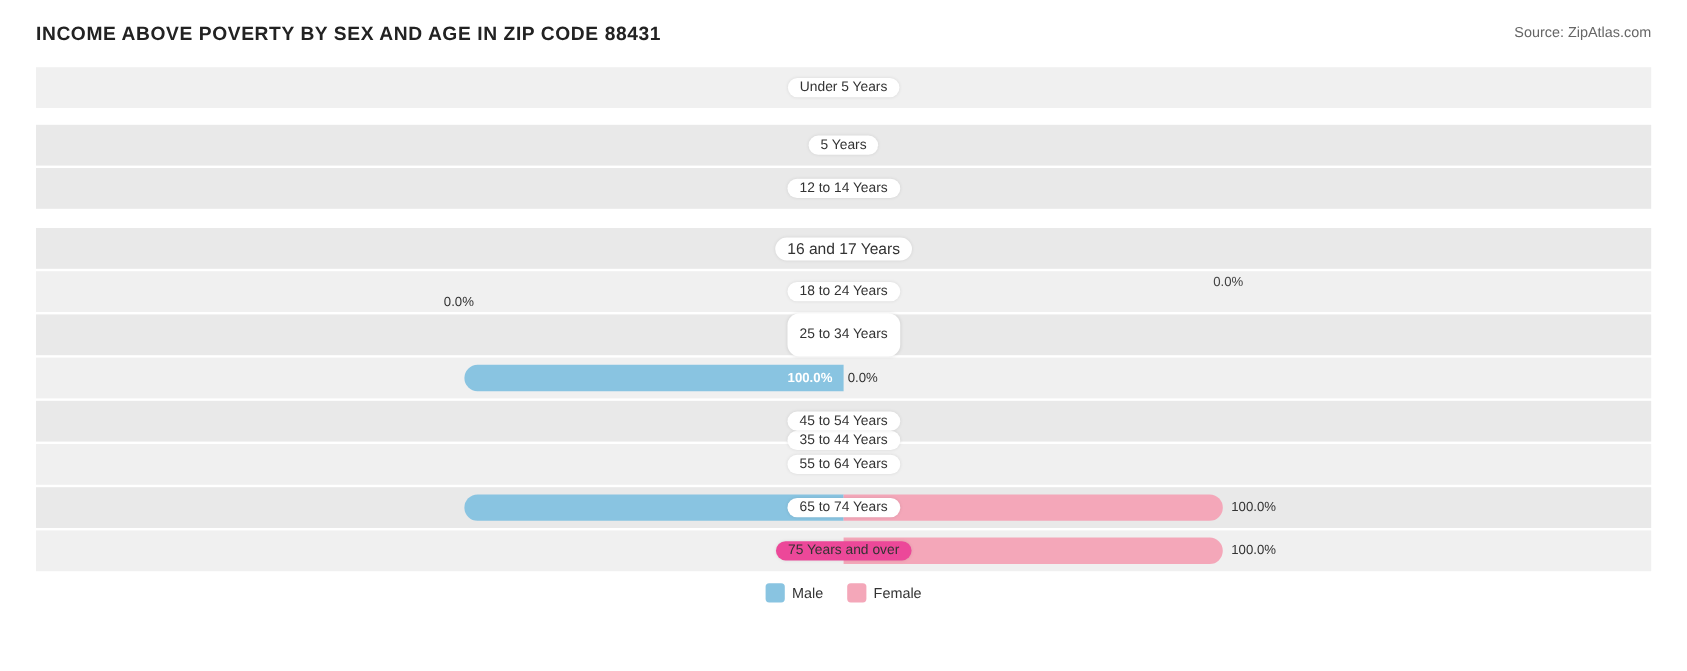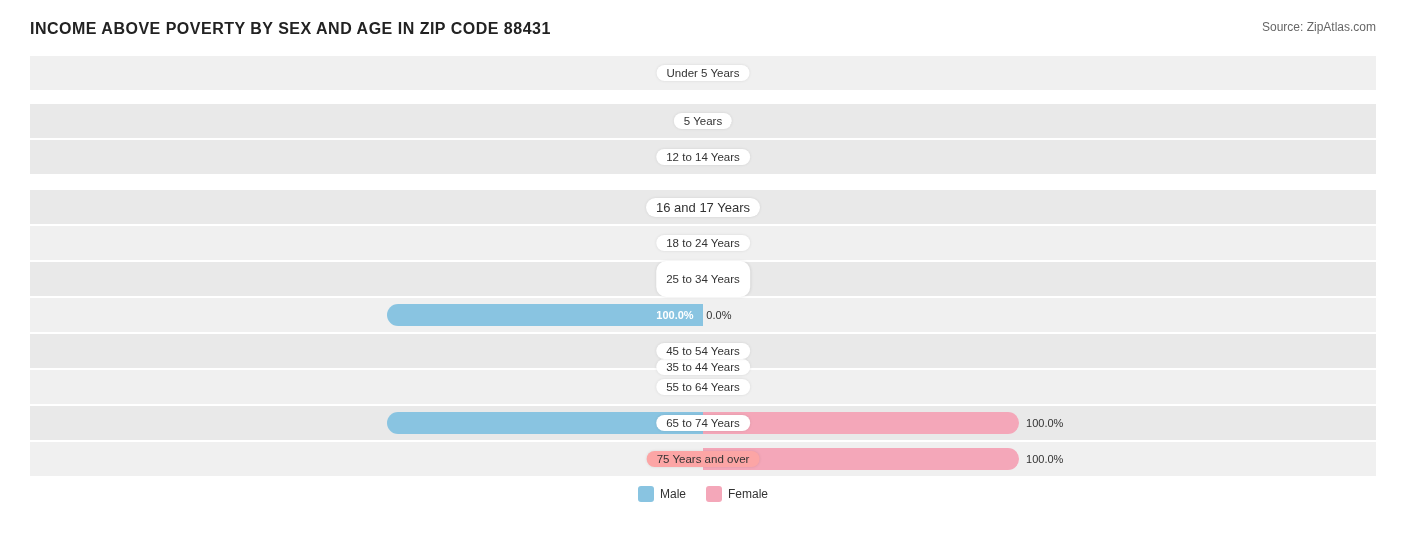--- a/index.html
+++ b/index.html
@@ -97,21 +97,21 @@
       <div style="width: 50%; height: 100%; display: flex; align-items: center; justify-content: flex-end; position: relative;">
         <div style="position: absolute; right: 0.5%; font-size: 11px; color: rgb(68, 68, 68); white-space: nowrap; font-weight: normal;">0.0%</div>
       </div>
       <div style="width: 50%; height: 100%; display: flex; align-items: center; justify-content: flex-start; position: relative;">
         <div style="position: absolute; left: 0.5%; font-size: 11px; color: rgb(51, 51, 51); white-space: nowrap;">0.0%</div>
       </div>
       <div style="position: absolute; left: 50%; transform: translateX(-50%); z-index: 10; pointer-events: none; display: flex; align-items: center; height: 100%; top: 0px;">
         <span style="background: rgb(255, 255, 255); font-size: 13px; color: rgb(51, 51, 51); padding: 2px 10px; border-radius: 10px; white-space: nowrap; box-shadow: rgba(0, 0, 0, 0.1) 0px 0px 3px;">16 and 17 Years</span>
       </div>
     </div>
-    <div style="position: relative; display: flex; align-items: center; height: 34px; margin-bottom: 2px; background: rgb(240, 240, 240);">
+    <div style="position: relative; display: flex; align-items: center; height: 34px; margin-bottom: 2px; background: rgb(240, 240, 240); flex-direction: column;">
       <div style="width: 50%; height: 100%; display: flex; align-items: center; justify-content: flex-end; position: relative;">
         <div style="position: absolute; right: 0.5%; font-size: 11px; color: rgb(68, 68, 68); white-space: nowrap; font-weight: normal;">0.0%</div>
       </div>
       <div style="width: 50%; height: 100%; display: flex; align-items: center; justify-content: flex-start; position: relative;">
         <div style="position: absolute; left: 0.5%; font-size: 11px; color: rgb(51, 51, 51); white-space: nowrap;">0.0%</div>
       </div>
       <div style="position: absolute; left: 50%; transform: translateX(-50%); z-index: 10; pointer-events: none; display: flex; align-items: center; height: 100%; top: 0px;">
         <span style="background: rgb(255, 255, 255); font-size: 11.5px; color: rgb(51, 51, 51); padding: 2px 10px; border-radius: 10px; white-space: nowrap; box-shadow: rgba(0, 0, 0, 0.1) 0px 0px 3px;">18 to 24 Years</span>
       </div>
     </div>
@@ -175,21 +175,21 @@
     </div>
     <div style="position: relative; display: flex; align-items: center; height: 34px; margin-bottom: 2px; background: rgb(240, 240, 240);">
       <div style="width: 50%; height: 100%; display: flex; align-items: center; justify-content: flex-end; position: relative;">
         <div style="position: absolute; right: 0.5%; font-size: 11px; color: rgb(68, 68, 68); white-space: nowrap; font-weight: normal;">0.0%</div>
       </div>
       <div style="width: 50%; height: 100%; display: flex; align-items: center; justify-content: flex-start; position: relative;">
         <div style="height: 22px; background: rgb(244, 167, 185); border-radius: 0px 11px 11px 0px; position: absolute; left: 0px; width: 47%; display: flex; align-items: center;"></div>
         <div style="position: absolute; left: 48%; font-size: 11px; color: rgb(51, 51, 51); white-space: nowrap;">100.0%</div>
       </div>
       <div style="position: absolute; left: 50%; transform: translateX(-50%); z-index: 10; pointer-events: none; display: flex; align-items: center; height: 100%; top: 0px;">
-        <span style="background: #fca5a5; font-size: 11.5px; color: rgb(51, 51, 51); padding: 2px 10px; border-radius: 10px; white-space: nowrap; box-shadow: rgba(0, 0, 0, 0.1) 0px 0px 3px;">75 Years and over</span>
+        <span style="background: #ec4899; font-size: 11.5px; color: rgb(51, 51, 51); padding: 2px 10px; border-radius: 10px; white-space: nowrap; box-shadow: rgba(0, 0, 0, 0.1) 0px 0px 3px;">75 Years and over</span>
       </div>
     </div>
   </div>
 
 <div class="legend-row">
   <div class="legend-item">
     <div class="legend-box" id="legend-male-box" style="background: rgb(137, 196, 225);"></div>
     <span>Male</span>
   </div>
   <div class="legend-item">

